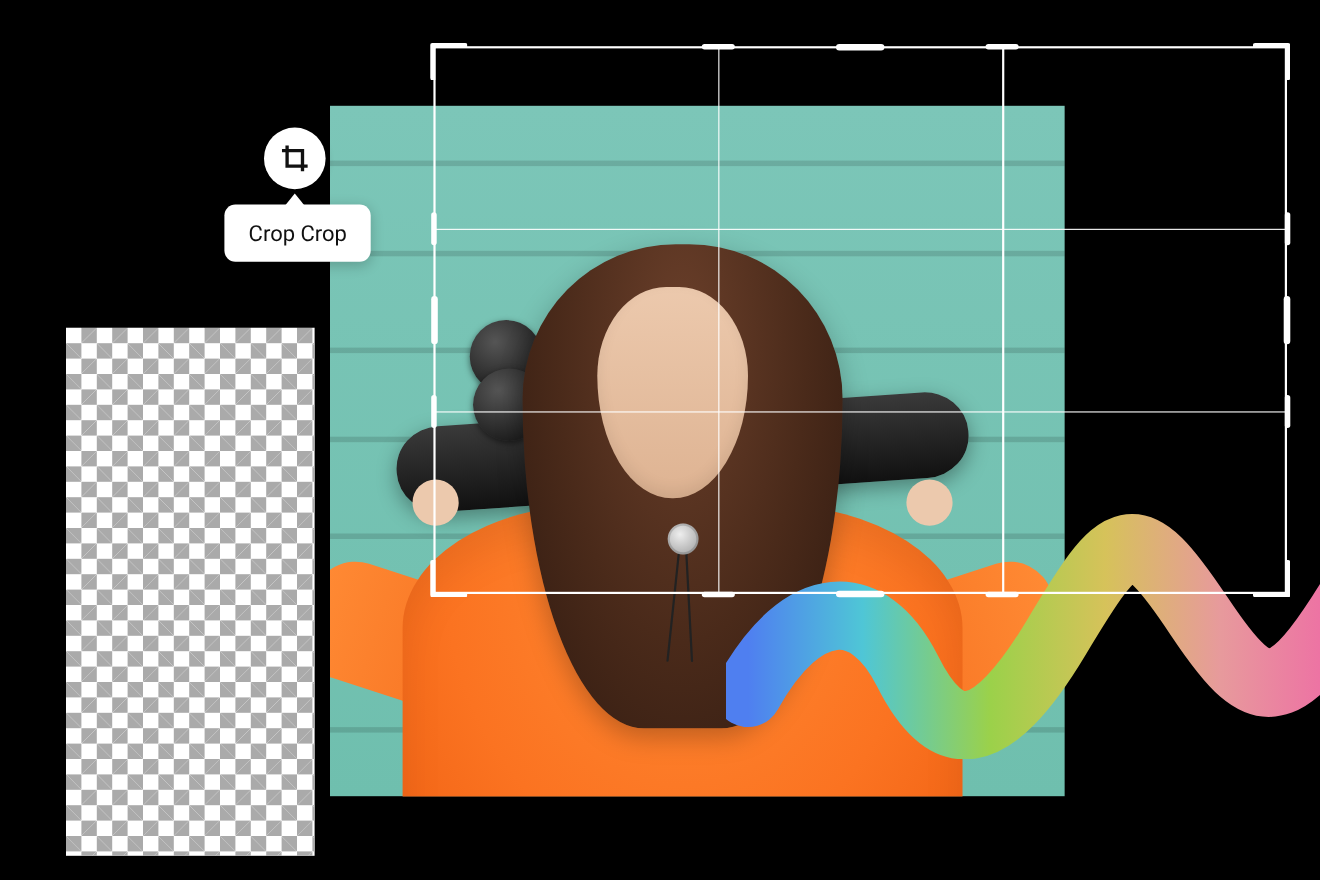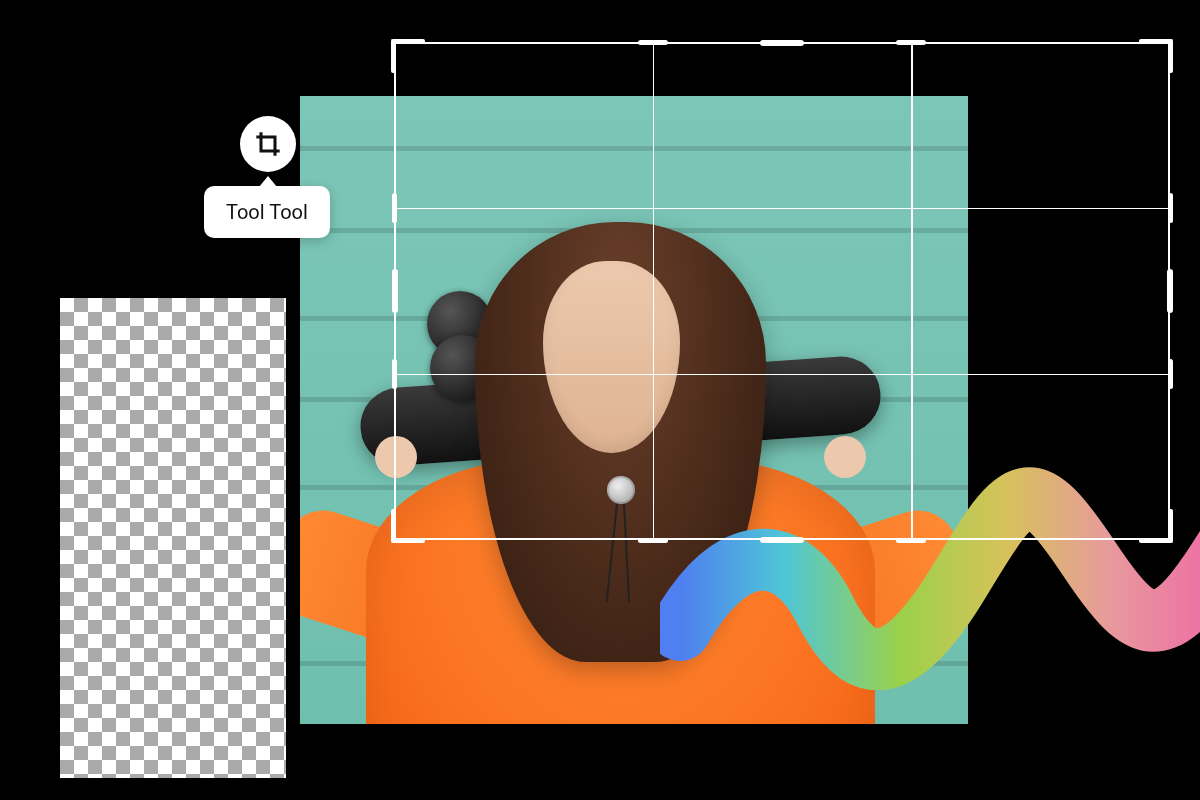--- a/index.html
+++ b/index.html
@@ -363,14 +363,14 @@
 </div>
 
 <div class="tool-badge">
   <svg viewBox="0 0 24 24">
     <path d="M6 2 v16 h16"></path>
     <path d="M2 6 h16 v16"></path>
   </svg>
 </div>
 
 <div class="tooltip">
-  <span>Tool Tool</span>
+  <span>Crop Crop</span>
 </div>
 
 </body></html>

